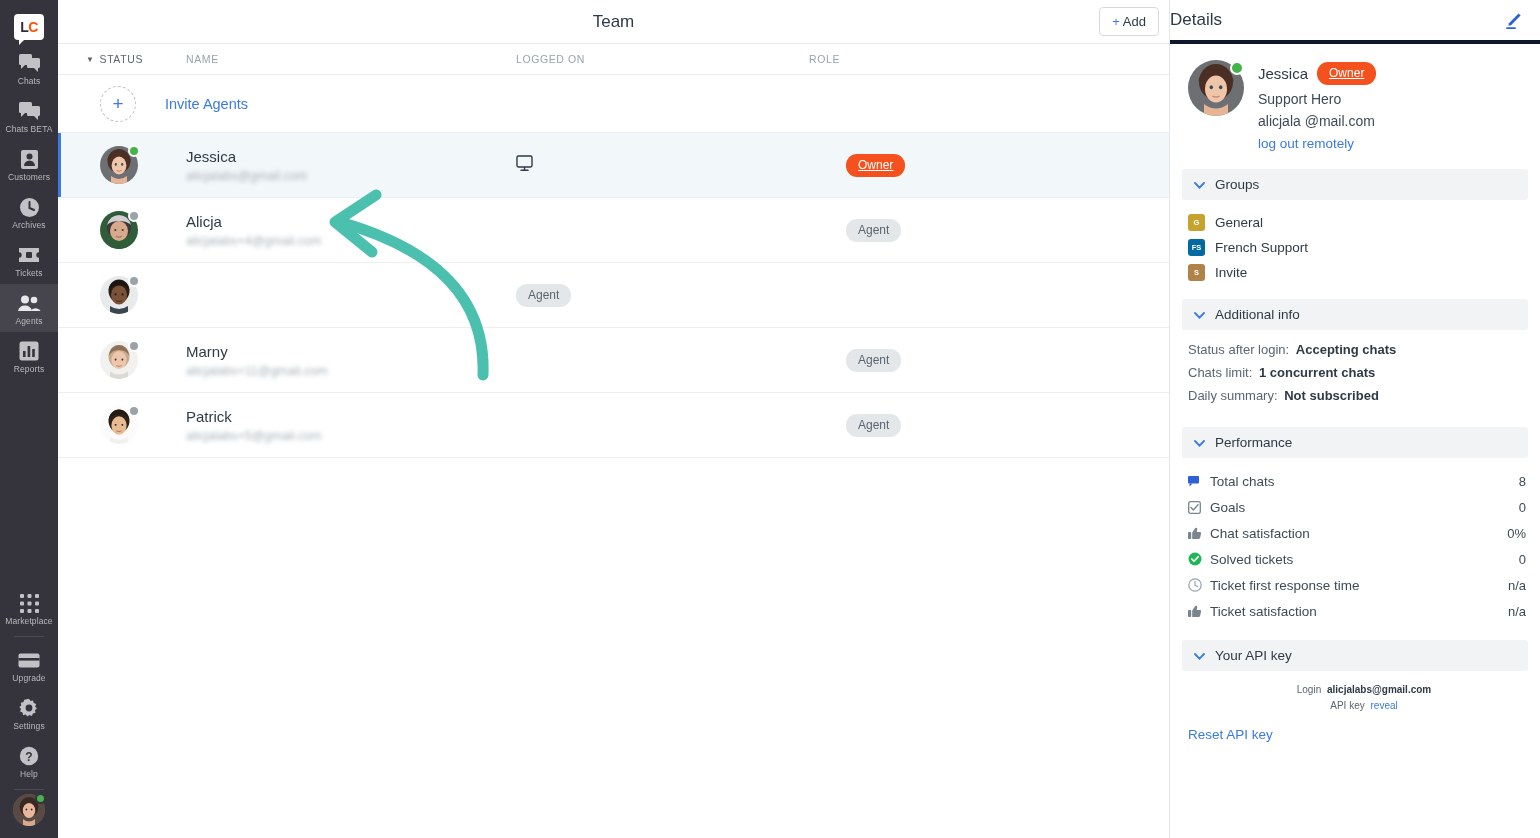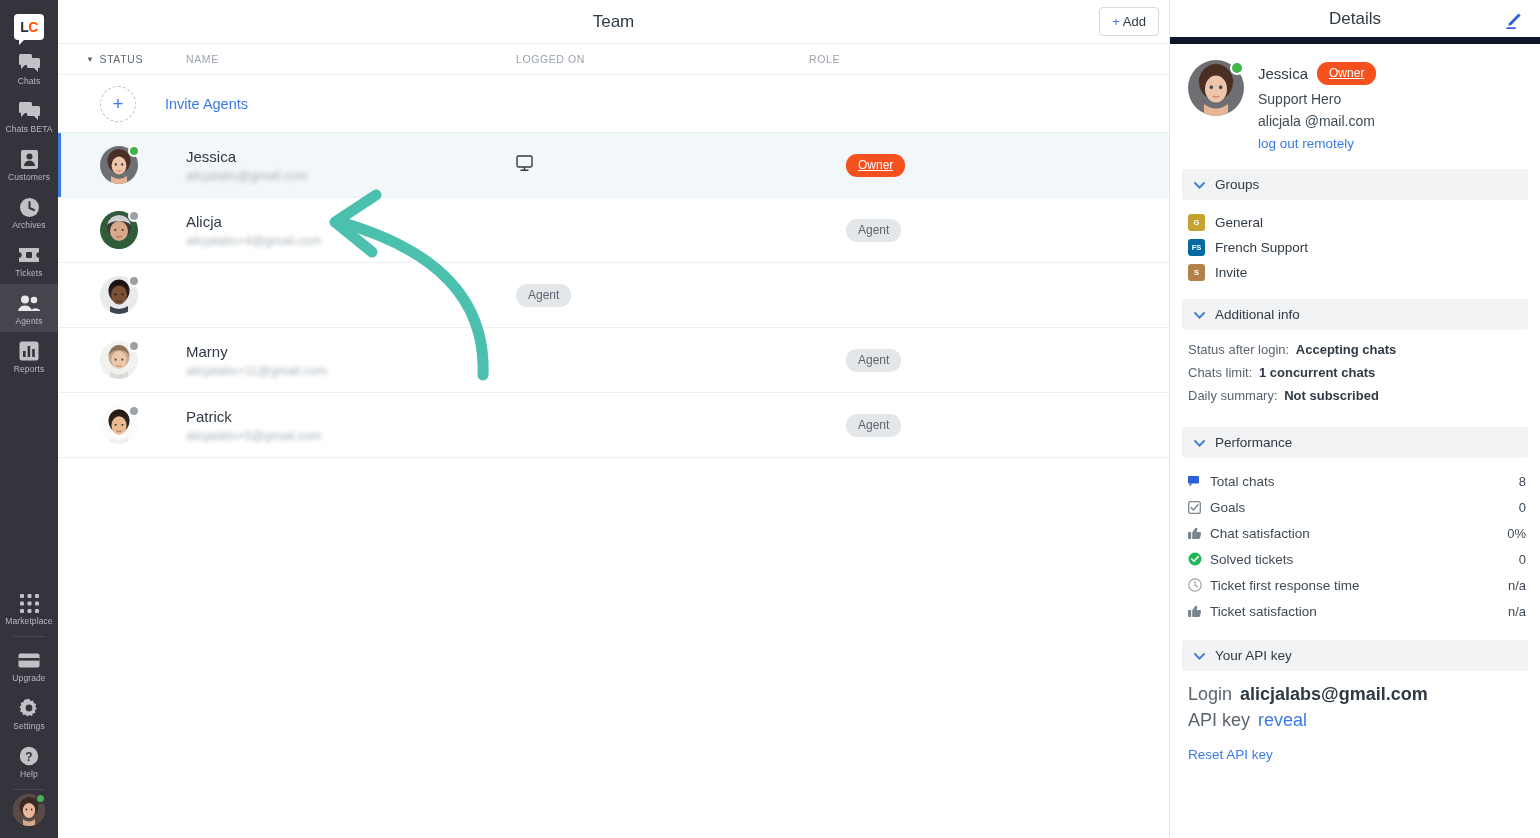--- a/index.html
+++ b/index.html
@@ -132,22 +132,22 @@
   }
   .badge.owner { background: #f4511e; color: #fff; text-decoration: underline; }
   .badge.agent { background: #e4e7ea; color: #5b6570; }
 
   
   .annot { position: absolute; left: 0; top: 0; pointer-events: none; }
 
   
   .details { width: 370px; flex: 0 0 370px; height: 838px; background: #fff; display: flex; flex-direction: column; }
   .det-top {
-    height: 44px; flex: 0 0 44px; border-bottom: 7px solid #0f172a;
-    display: flex; align-items: center; justify-content: center; position: relative;
+    height: 44px; flex: 0 0 44px; border-bottom: 4px solid #0f172a;
+    display: flex; align-items: center; position: relative;
   }
   .det-title { font-size: 17px; color: #2f3a45; }
   .edit-btn { position: absolute; right: 18px; top: 12px; cursor: pointer; }
 
   .det-body { flex: 1 1 auto; overflow: hidden; padding: 0; }
   .profile { display: flex; padding: 16px 0 6px 18px; }
   .prof-av-wrap { position: relative; width: 56px; height: 56px; flex: 0 0 56px; }
   .prof-av { width: 56px; height: 56px; border-radius: 50%; overflow: hidden; }
   .prof-dot { position: absolute; right: 0px; top: 1px; width: 14px; height: 14px; border-radius: 50%;
               background: #42b549; border: 2px solid #fff; }
@@ -177,21 +177,21 @@
   .info-row { font-size: 13px; color: #5b6570; margin-bottom: 8px; }
   .info-row .v { color: #2f3a45; font-weight: bold; margin-left: 3px; }
 
   .perf-list { padding: 10px 14px 4px 18px; }
   .perf-row { display: flex; align-items: center; height: 26px; }
   .perf-ico { width: 22px; display: flex; align-items: center; }
   .perf-lbl { flex: 1 1 auto; font-size: 13.5px; color: #3f4a55; }
   .perf-val { font-size: 13px; color: #3f4a55; }
 
   .api-list { padding: 13px 0 4px 18px; }
-  .api-row { font-size: 18px; color: #5b6570; margin-bottom: 5px; }
+  .api-row { font-size: 10px; color: #5b6570; margin-bottom: 5px; text-align: center; }
   .api-row .v { color: #2f3a45; font-weight: bold; margin-left: 3px; }
   .api-row .lnk { color: #3b7ae0; margin-left: 3px; cursor: pointer; }
   .api-reset { font-size: 13.5px; color: #3b7ae0; margin-top: 16px; cursor: pointer; }
 </style>
 </head>
 <body>
 
 <div class="app">
 
   <div class="navbar">

